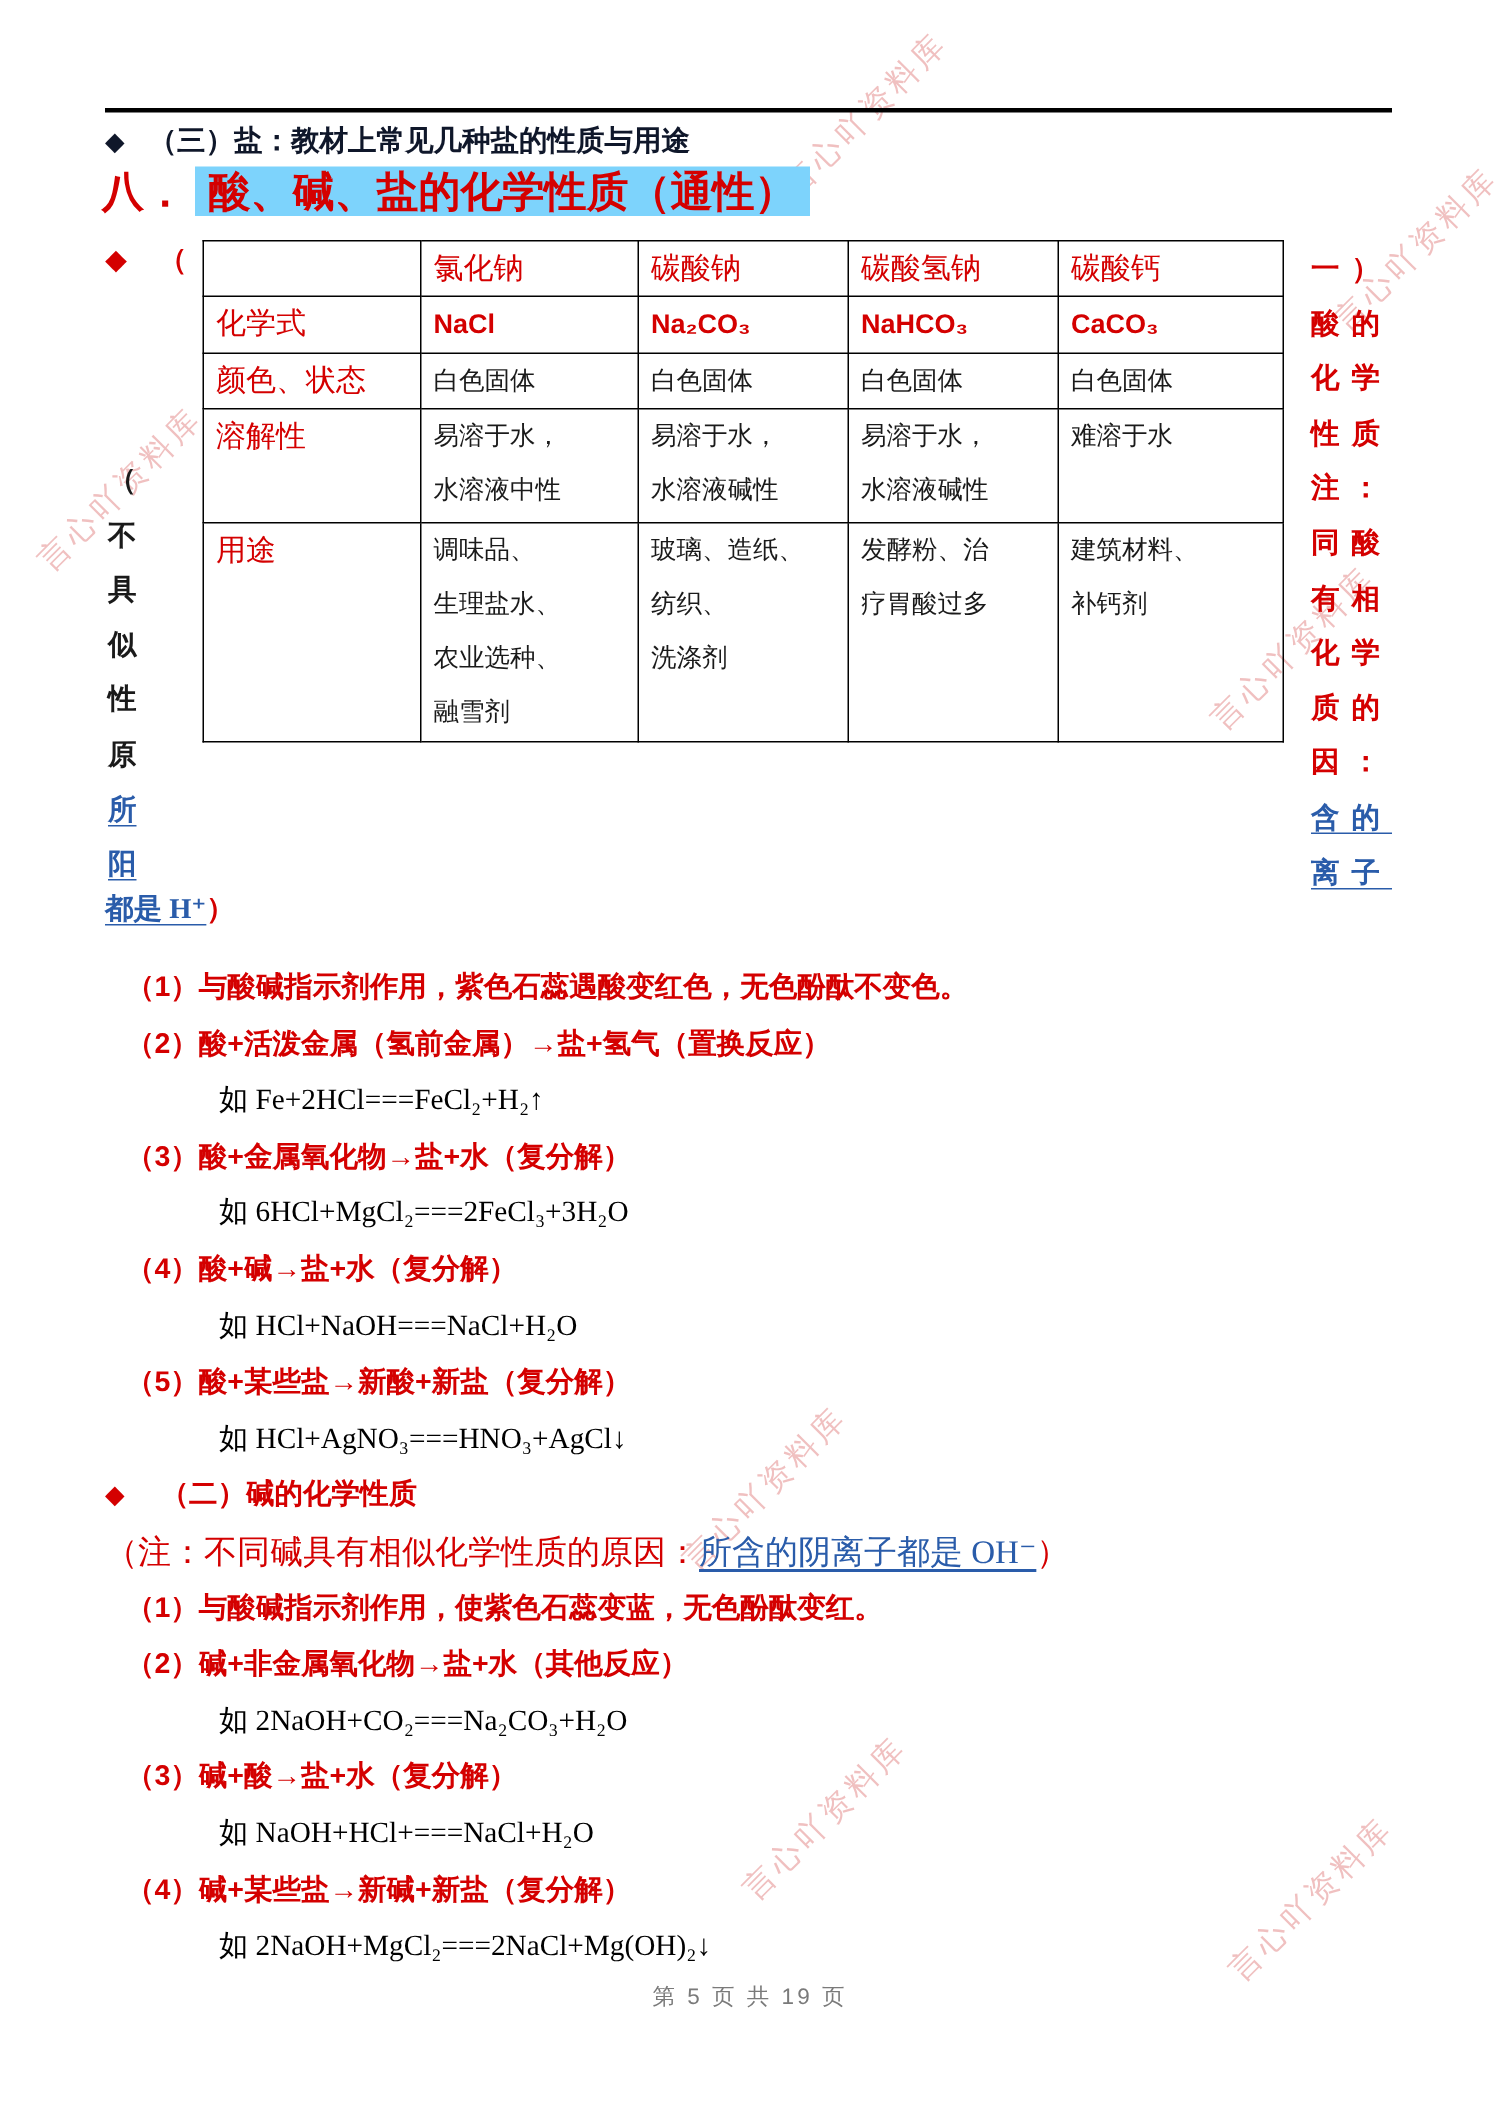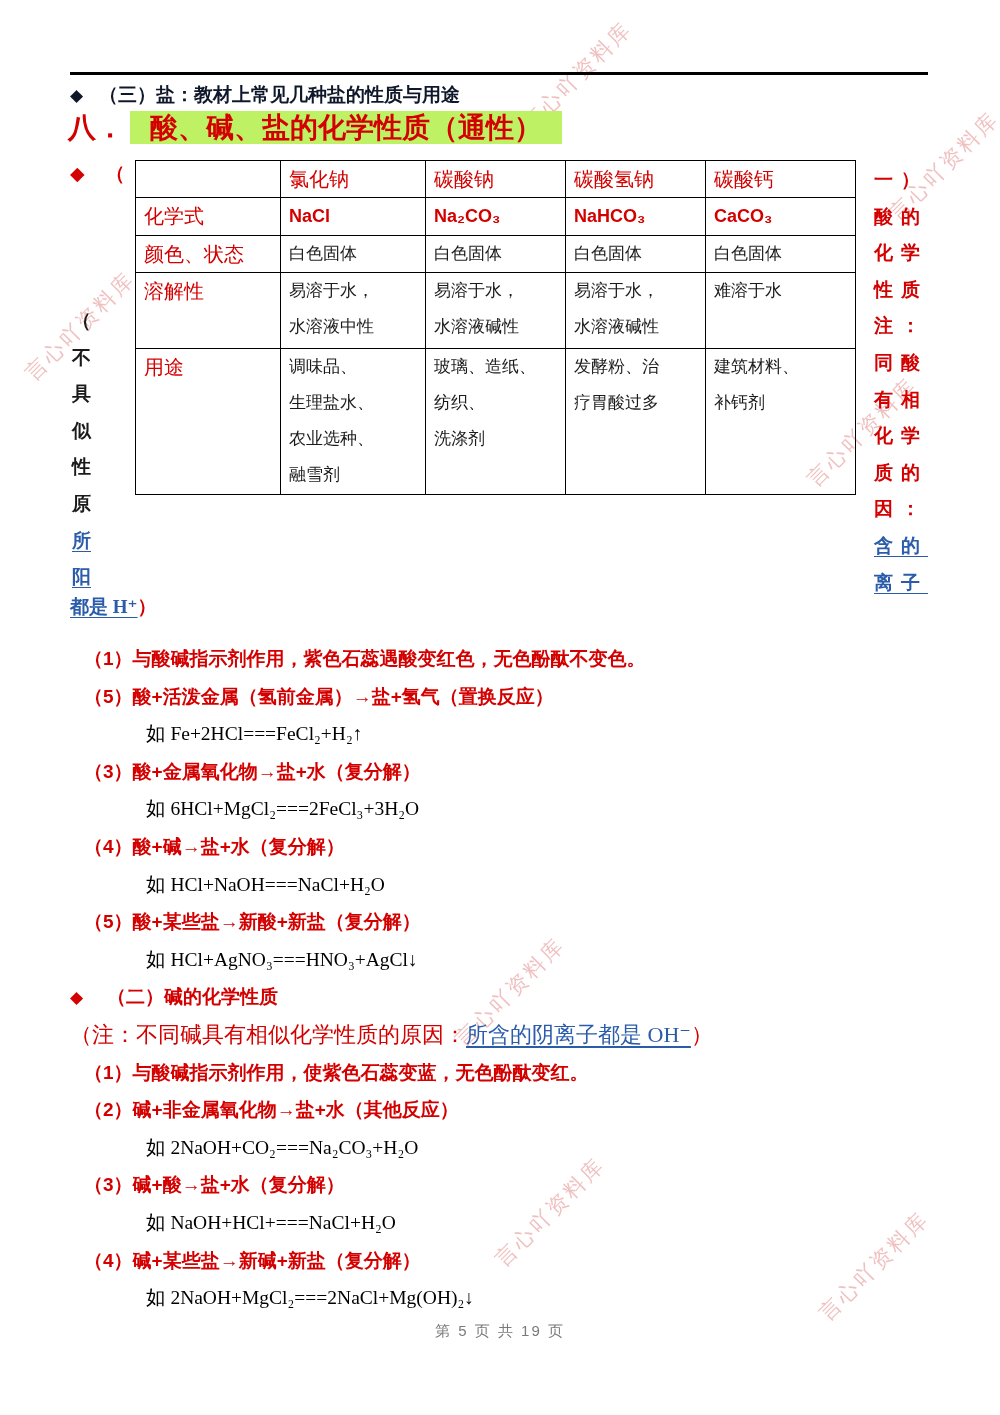--- a/index.html
+++ b/index.html
@@ -8,21 +8,21 @@
         font-family:"Liberation Serif","DejaVu Serif",serif;color:#1a1a1a}
 
   .top-rule{position:absolute;left:70px;top:72px;width:858px;height:3px;background:#000}
 
   .line1{position:absolute;left:70px;top:83px;color:#0f172a;
          font:bold 19px/1.25 "Liberation Sans","DejaVu Sans",sans-serif}
   .line1 .diamond{display:inline-block;margin-right:16px;font-size:17px}
 
   .h8{position:absolute;left:68px;top:109px;color:#d40000;
       font:bold 28px/1.35 "Liberation Sans","DejaVu Sans",sans-serif}
-  .h8 .hl{background:#bef264;margin-left:6px;padding:1px 20px}
+  .h8 .hl{background:#7dd3fc;margin-left:6px;padding:1px 9px}
 
   .acid-open{position:absolute;left:70px;top:163px;color:#d40000;
              font:bold 19px/1.2 "Liberation Sans","DejaVu Sans",sans-serif}
   .acid-open .paren{margin-left:21px}
 
   .strip .sline{height:36.6px;line-height:36.6px;white-space:pre;font-weight:bold;font-size:19px}
   #leftStrip{position:absolute;left:72px;top:303px;width:56px}
   #rightStrip{position:absolute;left:874px;top:162px;width:70px}
   #rightStrip .sline{letter-spacing:8px}
   .sline.black{color:#1a1a1a;font-family:"Liberation Serif","DejaVu Serif",serif}
@@ -173,21 +173,21 @@
           <td class="body">建筑材料、
 补钙剂</td>
         </tr>
       </tbody>
   </table>
 
   <div id="afterTable" class="after-line"><span class="run-blueu">都是 H⁺</span><span class="run-red">）</span></div>
 
   <div id="content">
       <div class="cline red">（1）与酸碱指示剂作用，紫色石蕊遇酸变红色，无色酚酞不变色。</div>
-      <div class="cline red">（5）酸+活泼金属（氢前金属）→盐+氢气（置换反应）</div>
+      <div class="cline red">（2）酸+活泼金属（氢前金属）→盐+氢气（置换反应）</div>
       <div class="cline eq">如 Fe+2HCl===FeCl₂+H₂↑</div>
       <div class="cline red">（3）酸+金属氧化物→盐+水（复分解）</div>
       <div class="cline eq">如 6HCl+MgCl₂===2FeCl₃+3H₂O</div>
       <div class="cline red">（4）酸+碱→盐+水（复分解）</div>
       <div class="cline eq">如 HCl+NaOH===NaCl+H₂O</div>
       <div class="cline red">（5）酸+某些盐→新酸+新盐（复分解）</div>
       <div class="cline eq">如 HCl+AgNO₃===HNO₃+AgCl↓</div>
       <div class="cline bullet"><span class="diamond">◆</span><span>（二）碱的化学性质</span></div>
       <div class="cline runs"><span class="run-red">（注：不同碱具有相似化学性质的原因：</span><span class="run-blueu">所含的阴离子都是 OH⁻</span><span class="run-red">）</span></div>
       <div class="cline red">（1）与酸碱指示剂作用，使紫色石蕊变蓝，无色酚酞变红。</div>

